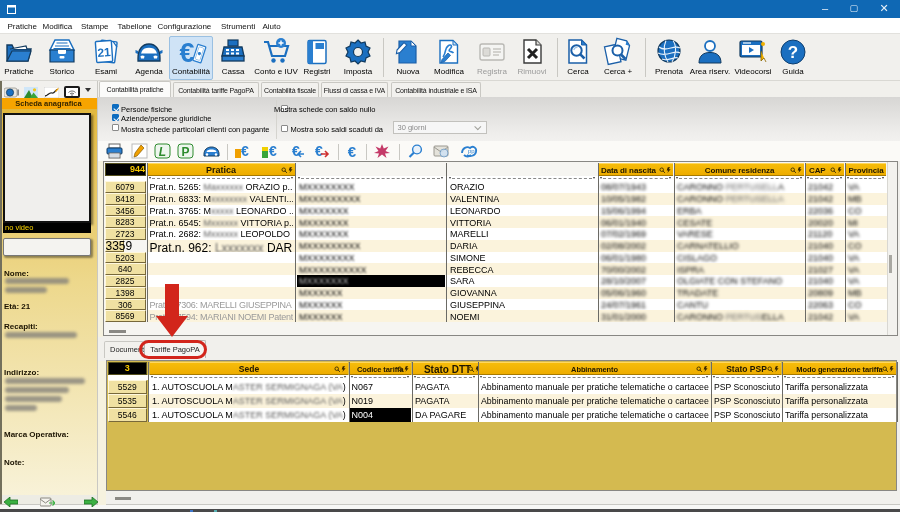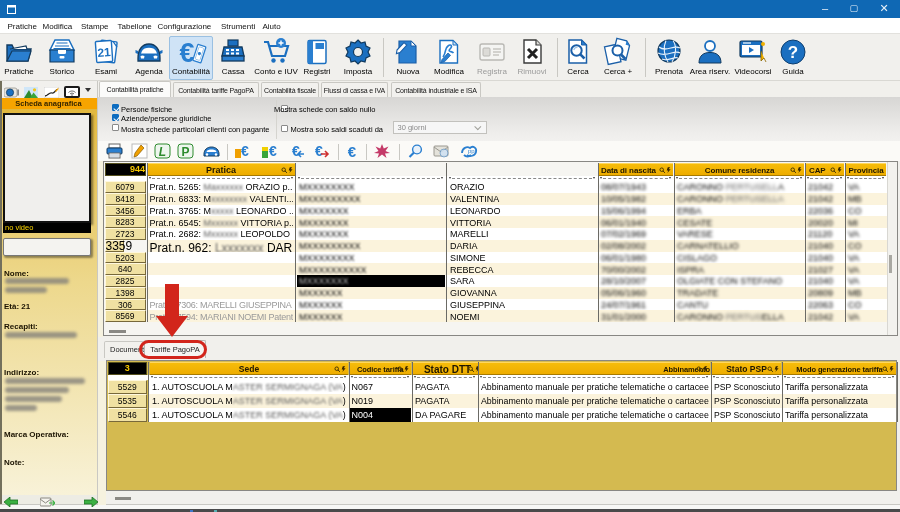--- a/index.html
+++ b/index.html
@@ -543,21 +543,21 @@
 <div class="abs" style="left:243.5px;top:0.5px;width:61.5px;height:13.5px;background:linear-gradient(#f6bc0a,#eead00);border-top:1px solid #ffd75e;border-bottom:1px solid #a87b00;color:#201700;font-size:7.5px;letter-spacing:-0.1px;font-weight:bold;text-align:center;line-height:13.5px;">Codice tariffa<svg width="12" height="7" viewBox="0 0 15 8" style="position:absolute;right:2px;top:3px">
         <circle cx="3.4" cy="3" r="2.2" fill="none" stroke="#443300" stroke-width="1.2"></circle>
         <path d="M5 4.6 L7.5 7" stroke="#443300" stroke-width="1.2"></path>
         <path d="M11 0 L14 0 L12 2.5 L14.5 2.5 L10.5 7 L11.6 4 L9.6 4 Z" fill="#332200"></path>
       </svg></div>
 <div class="abs" style="left:307px;top:0.5px;width:69px;height:13.5px;background:linear-gradient(#f6bc0a,#eead00);border-top:1px solid #ffd75e;border-bottom:1px solid #a87b00;color:#201700;font-size:10px;font-weight:bold;text-align:center;line-height:13.5px;">Stato DTT<svg width="12" height="7" viewBox="0 0 15 8" style="position:absolute;right:2px;top:3px">
         <circle cx="3.4" cy="3" r="2.2" fill="none" stroke="#443300" stroke-width="1.2"></circle>
         <path d="M5 4.6 L7.5 7" stroke="#443300" stroke-width="1.2"></path>
         <path d="M11 0 L14 0 L12 2.5 L14.5 2.5 L10.5 7 L11.6 4 L9.6 4 Z" fill="#332200"></path>
       </svg></div>
-<div class="abs" style="left:373px;top:0.5px;width:231px;height:13.5px;background:linear-gradient(#f6bc0a,#eead00);border-top:1px solid #ffd75e;border-bottom:1px solid #a87b00;color:#201700;font-size:7.5px;letter-spacing:-0.1px;font-weight:bold;text-align:right;line-height:13.5px;">Abbinamento<svg width="12" height="7" viewBox="0 0 15 8" style="position:absolute;right:2px;top:3px">
+<div class="abs" style="left:373px;top:0.5px;width:231px;height:13.5px;background:linear-gradient(#f6bc0a,#eead00);border-top:1px solid #ffd75e;border-bottom:1px solid #a87b00;color:#201700;font-size:7.5px;letter-spacing:-0.1px;font-weight:bold;text-align:center;line-height:13.5px;">Abbinamento<svg width="12" height="7" viewBox="0 0 15 8" style="position:absolute;right:2px;top:3px">
         <circle cx="3.4" cy="3" r="2.2" fill="none" stroke="#443300" stroke-width="1.2"></circle>
         <path d="M5 4.6 L7.5 7" stroke="#443300" stroke-width="1.2"></path>
         <path d="M11 0 L14 0 L12 2.5 L14.5 2.5 L10.5 7 L11.6 4 L9.6 4 Z" fill="#332200"></path>
       </svg></div>
 <div class="abs" style="left:606px;top:0.5px;width:69px;height:13.5px;background:linear-gradient(#f6bc0a,#eead00);border-top:1px solid #ffd75e;border-bottom:1px solid #a87b00;color:#201700;font-size:8.5px;font-weight:bold;text-align:center;line-height:13.5px;">Stato PSP<svg width="12" height="7" viewBox="0 0 15 8" style="position:absolute;right:2px;top:3px">
         <circle cx="3.4" cy="3" r="2.2" fill="none" stroke="#443300" stroke-width="1.2"></circle>
         <path d="M5 4.6 L7.5 7" stroke="#443300" stroke-width="1.2"></path>
         <path d="M11 0 L14 0 L12 2.5 L14.5 2.5 L10.5 7 L11.6 4 L9.6 4 Z" fill="#332200"></path>
       </svg></div>
 <div class="abs" style="left:677px;top:0.5px;width:113px;height:13.5px;background:linear-gradient(#f6bc0a,#eead00);border-top:1px solid #ffd75e;border-bottom:1px solid #a87b00;color:#201700;font-size:7.5px;letter-spacing:-0.1px;font-weight:bold;text-align:center;line-height:13.5px;">Modo generazione tariffa<svg width="12" height="7" viewBox="0 0 15 8" style="position:absolute;right:2px;top:3px">

